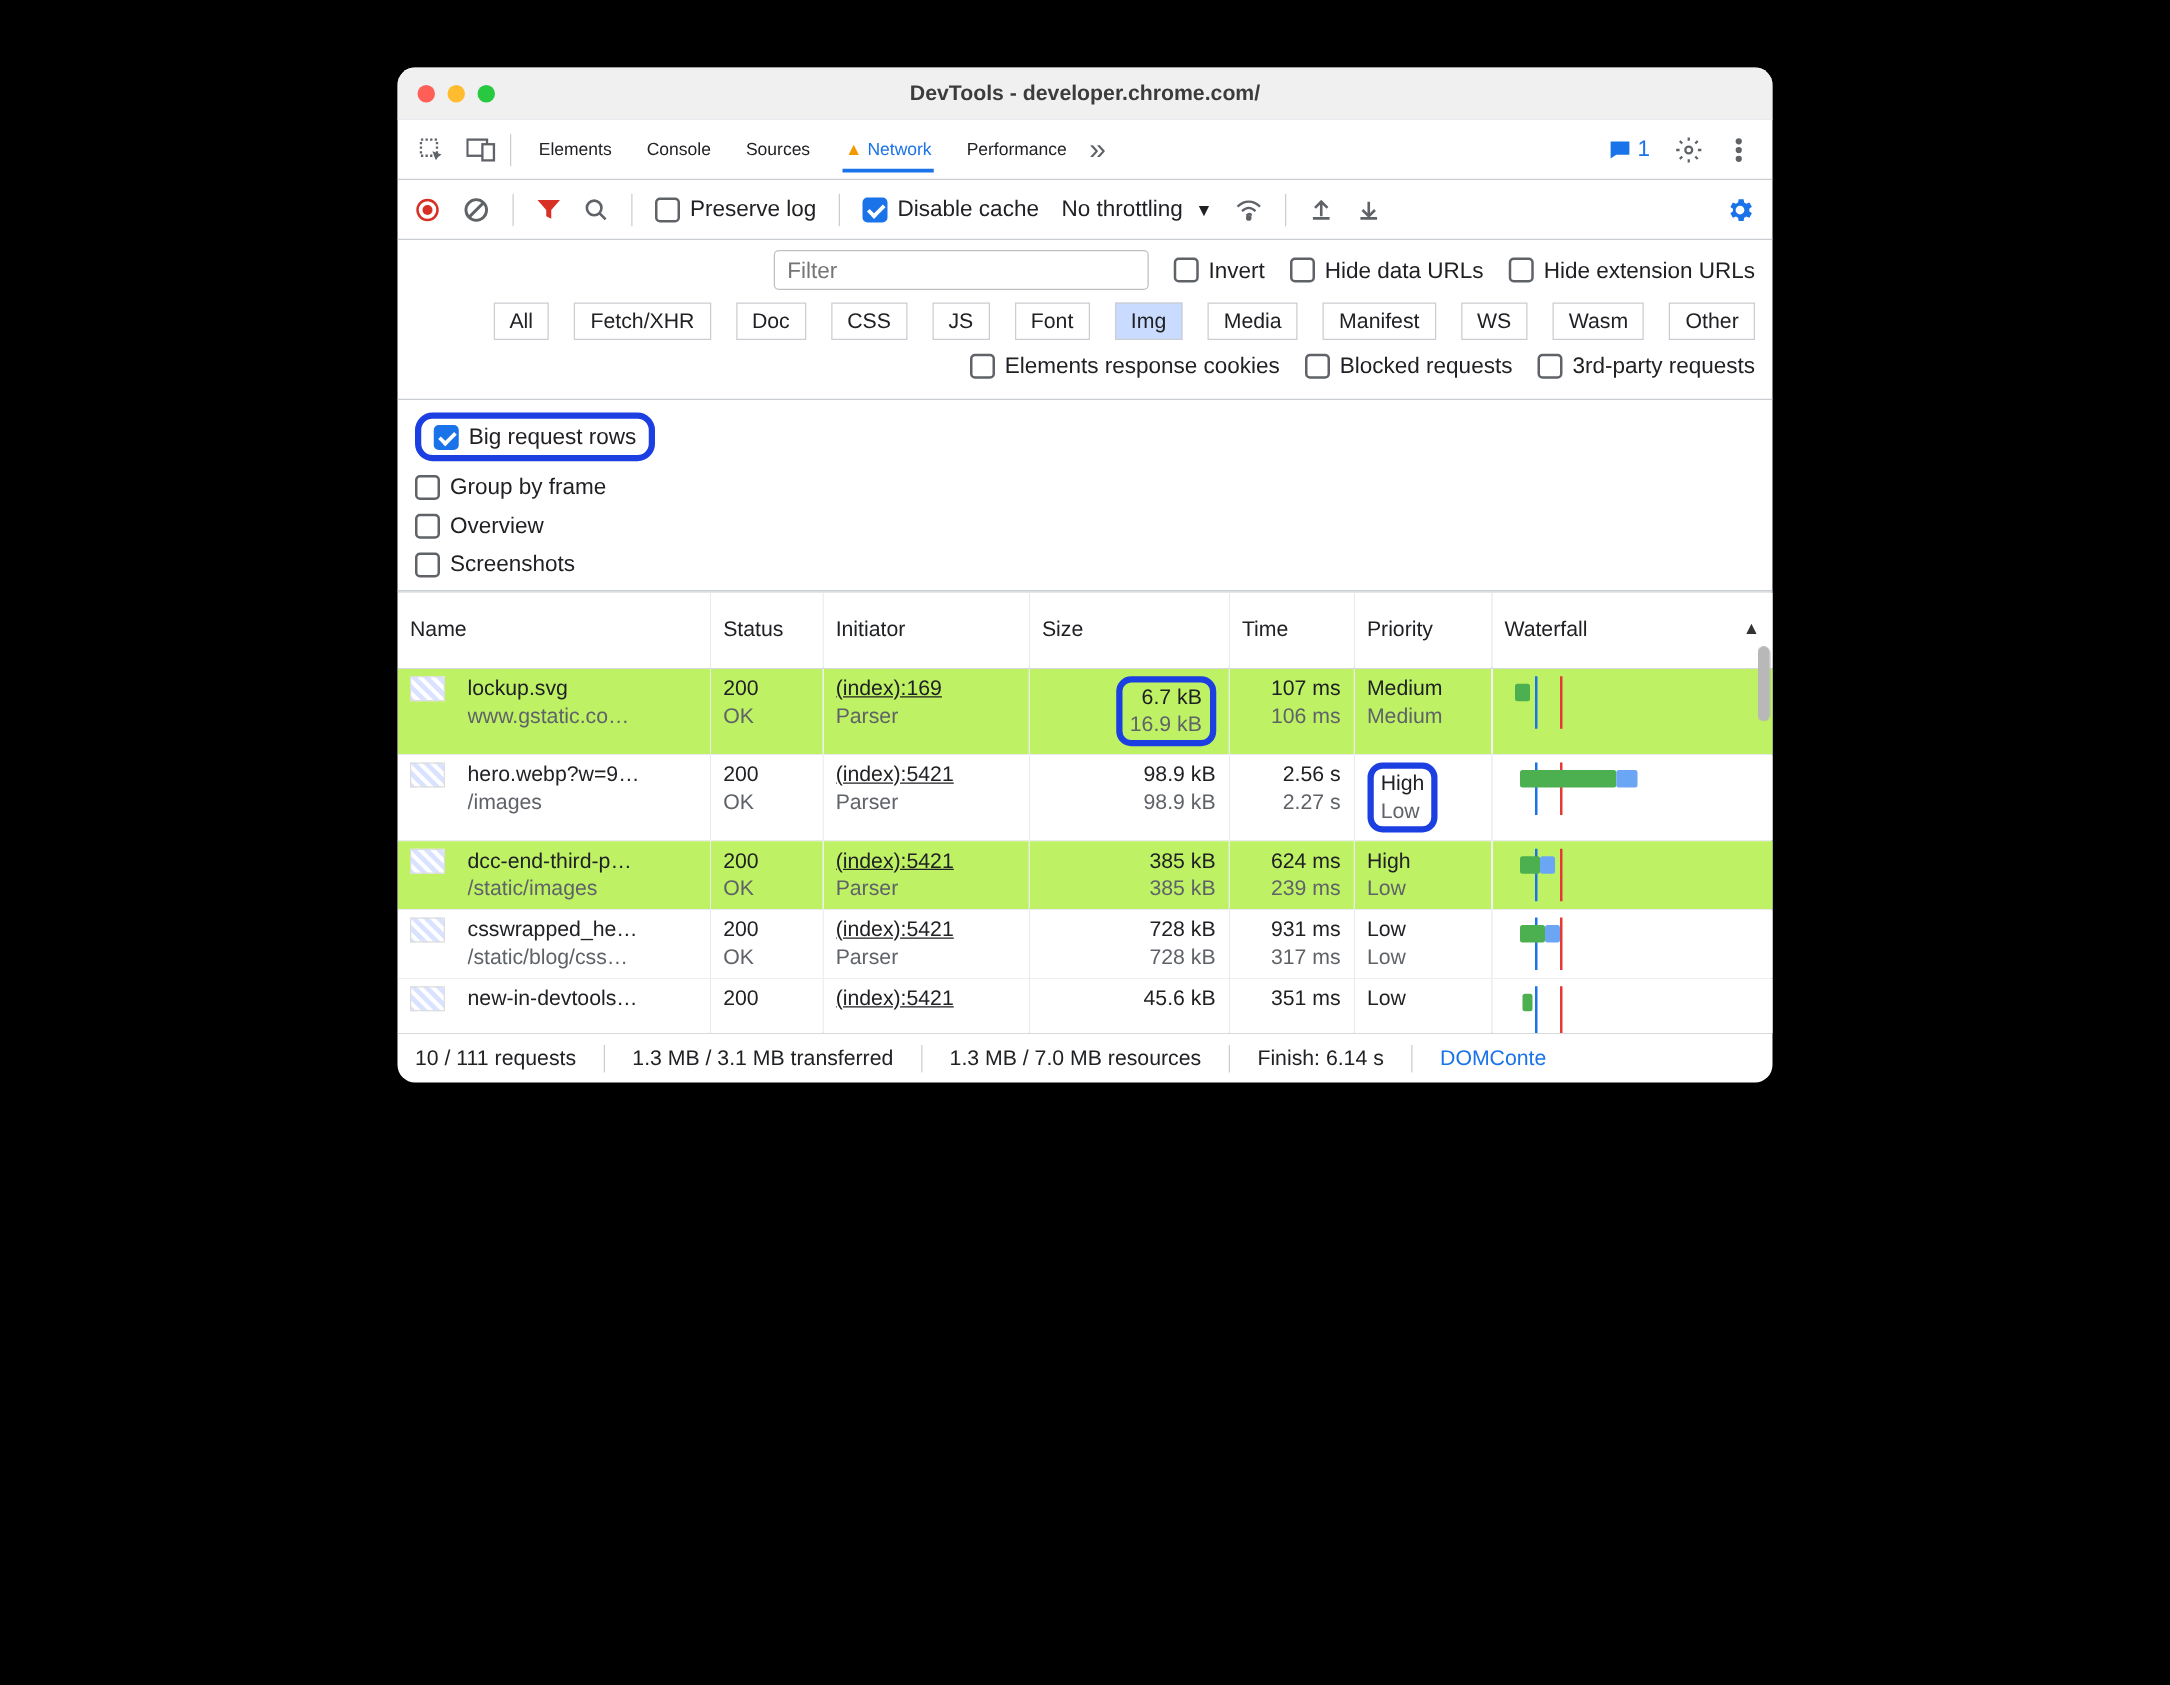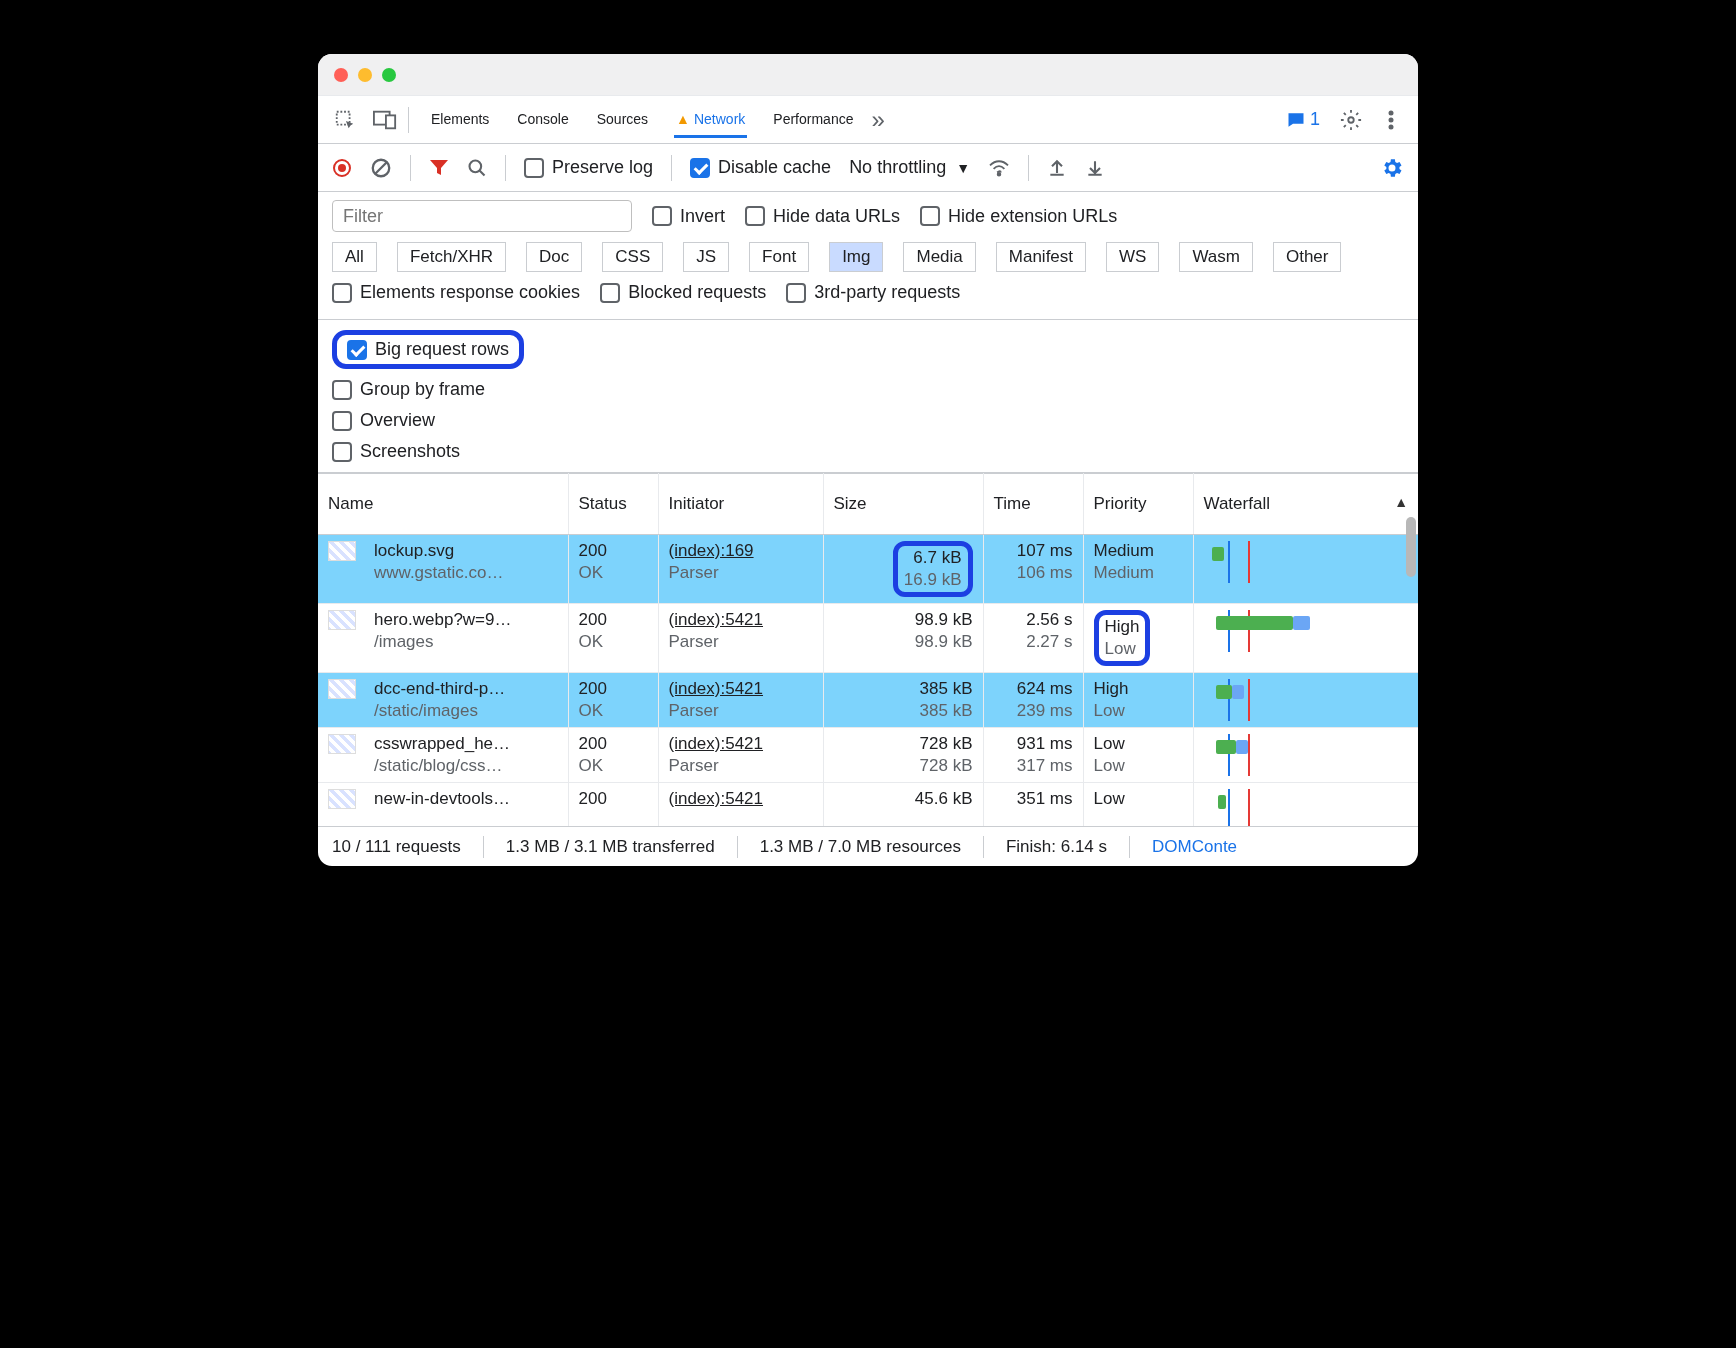--- a/index.html
+++ b/index.html
@@ -109,21 +109,21 @@
   .sep{width:1px;height:26px;background:var(--border);flex-shrink:0;}
   .throttle{display:flex;align-items:center;gap:10px;}
   .throttle-caret{font-size:14px;}
   .wifi-icon,.up-icon,.down-icon{color:#5f6368;}
   .settings-blue{color:var(--blue);margin-left:auto;}
 
   
   .filterbar{
     padding:8px 14px 6px;border-bottom:1px solid var(--border);font-size:18px;flex-shrink:0;
   }
-  .filterbar .row{display:flex;align-items:center;gap:20px;margin-bottom:10px;flex-wrap:wrap;}
+  .filterbar .row{display:flex;align-items:center;gap:20px;margin-bottom:10px;flex-wrap:wrap;justify-content:flex-end;}
   .filter-input{
     border:1px solid #bfbfbf;border-radius:4px;padding:4px 10px;width:300px;height:32px;
     font-size:18px;color:#5f6368;
   }
   .chips{display:flex;gap:8px;flex-wrap:wrap;}
   .chip{border:1px solid var(--border);border-radius:0;padding:4px 12px;font-size:17px;cursor:pointer;}
   .chip.sel{background:#c9dbff;}
 
   
   .settings-grid{
@@ -139,21 +139,21 @@
   thead th{
     text-align:left;font-weight:400;font-size:17px;padding:20px 10px;border-bottom:1px solid var(--border);
     border-top:1px solid var(--border);border-right:1px solid var(--border-light);
     background:#fff;position:sticky;top:0;
   }
   th:last-child{border-right:none;}
   th .sort-up{float:right;font-size:14px;color:#333;}
   tbody tr{border-bottom:1px solid var(--border-light);}
   tbody tr:nth-child(odd) td{background:#f8f9fa;}
   tbody tr:nth-child(2),tbody tr:nth-child(4){}
-  tbody tr:nth-child(1) td,tbody tr:nth-child(3) td{background:#7dd3fc;}
+  tbody tr:nth-child(1) td,tbody tr:nth-child(3) td{background:#bef264;}
   tbody tr:nth-child(2) td,tbody tr:nth-child(4) td,tbody tr:nth-child(5) td{background:#fff;}
   td{padding:6px 10px;font-size:17px;vertical-align:top;border-right:1px solid var(--border-light);position:relative;}
   td:last-child{border-right:none;}
   .cell-primary{color:var(--text);white-space:nowrap;overflow:hidden;text-overflow:ellipsis;}
   .cell-secondary{color:var(--text-muted);white-space:nowrap;overflow:hidden;text-overflow:ellipsis;margin-top:2px;}
   .initiator{text-decoration:underline;}
   .num{text-align:right;}
   .cell-hl{border:5px solid var(--highlight);border-radius:12px;padding:2px 6px;display:inline-block;}
   .thumb{
     width:28px;height:20px;display:inline-block;margin-right:10px;vertical-align:middle;
@@ -190,20 +190,21 @@
 <body>
 
 <div class="window">
 
   <div class="titlebar">
     <div class="traffic">
       <div class="dot red"></div>
       <div class="dot yellow"></div>
       <div class="dot green"></div>
     </div>
+    <div class="titlebar-title">DevTools - developer.chrome.com/</div>
   </div>
 
   <div class="tabstrip">
     <div class="tool-icon">
       <svg width="22" height="22" viewBox="0 0 24 24" fill="none" stroke="currentColor" stroke-width="2">
           <rect x="3" y="3" width="14" height="14" stroke-dasharray="2 2"></rect>
           <path d="M13 13l8 3-3 2-2 3-3-8z" fill="currentColor" stroke="none"></path>
         </svg>
     </div>
     <div class="tool-icon">

